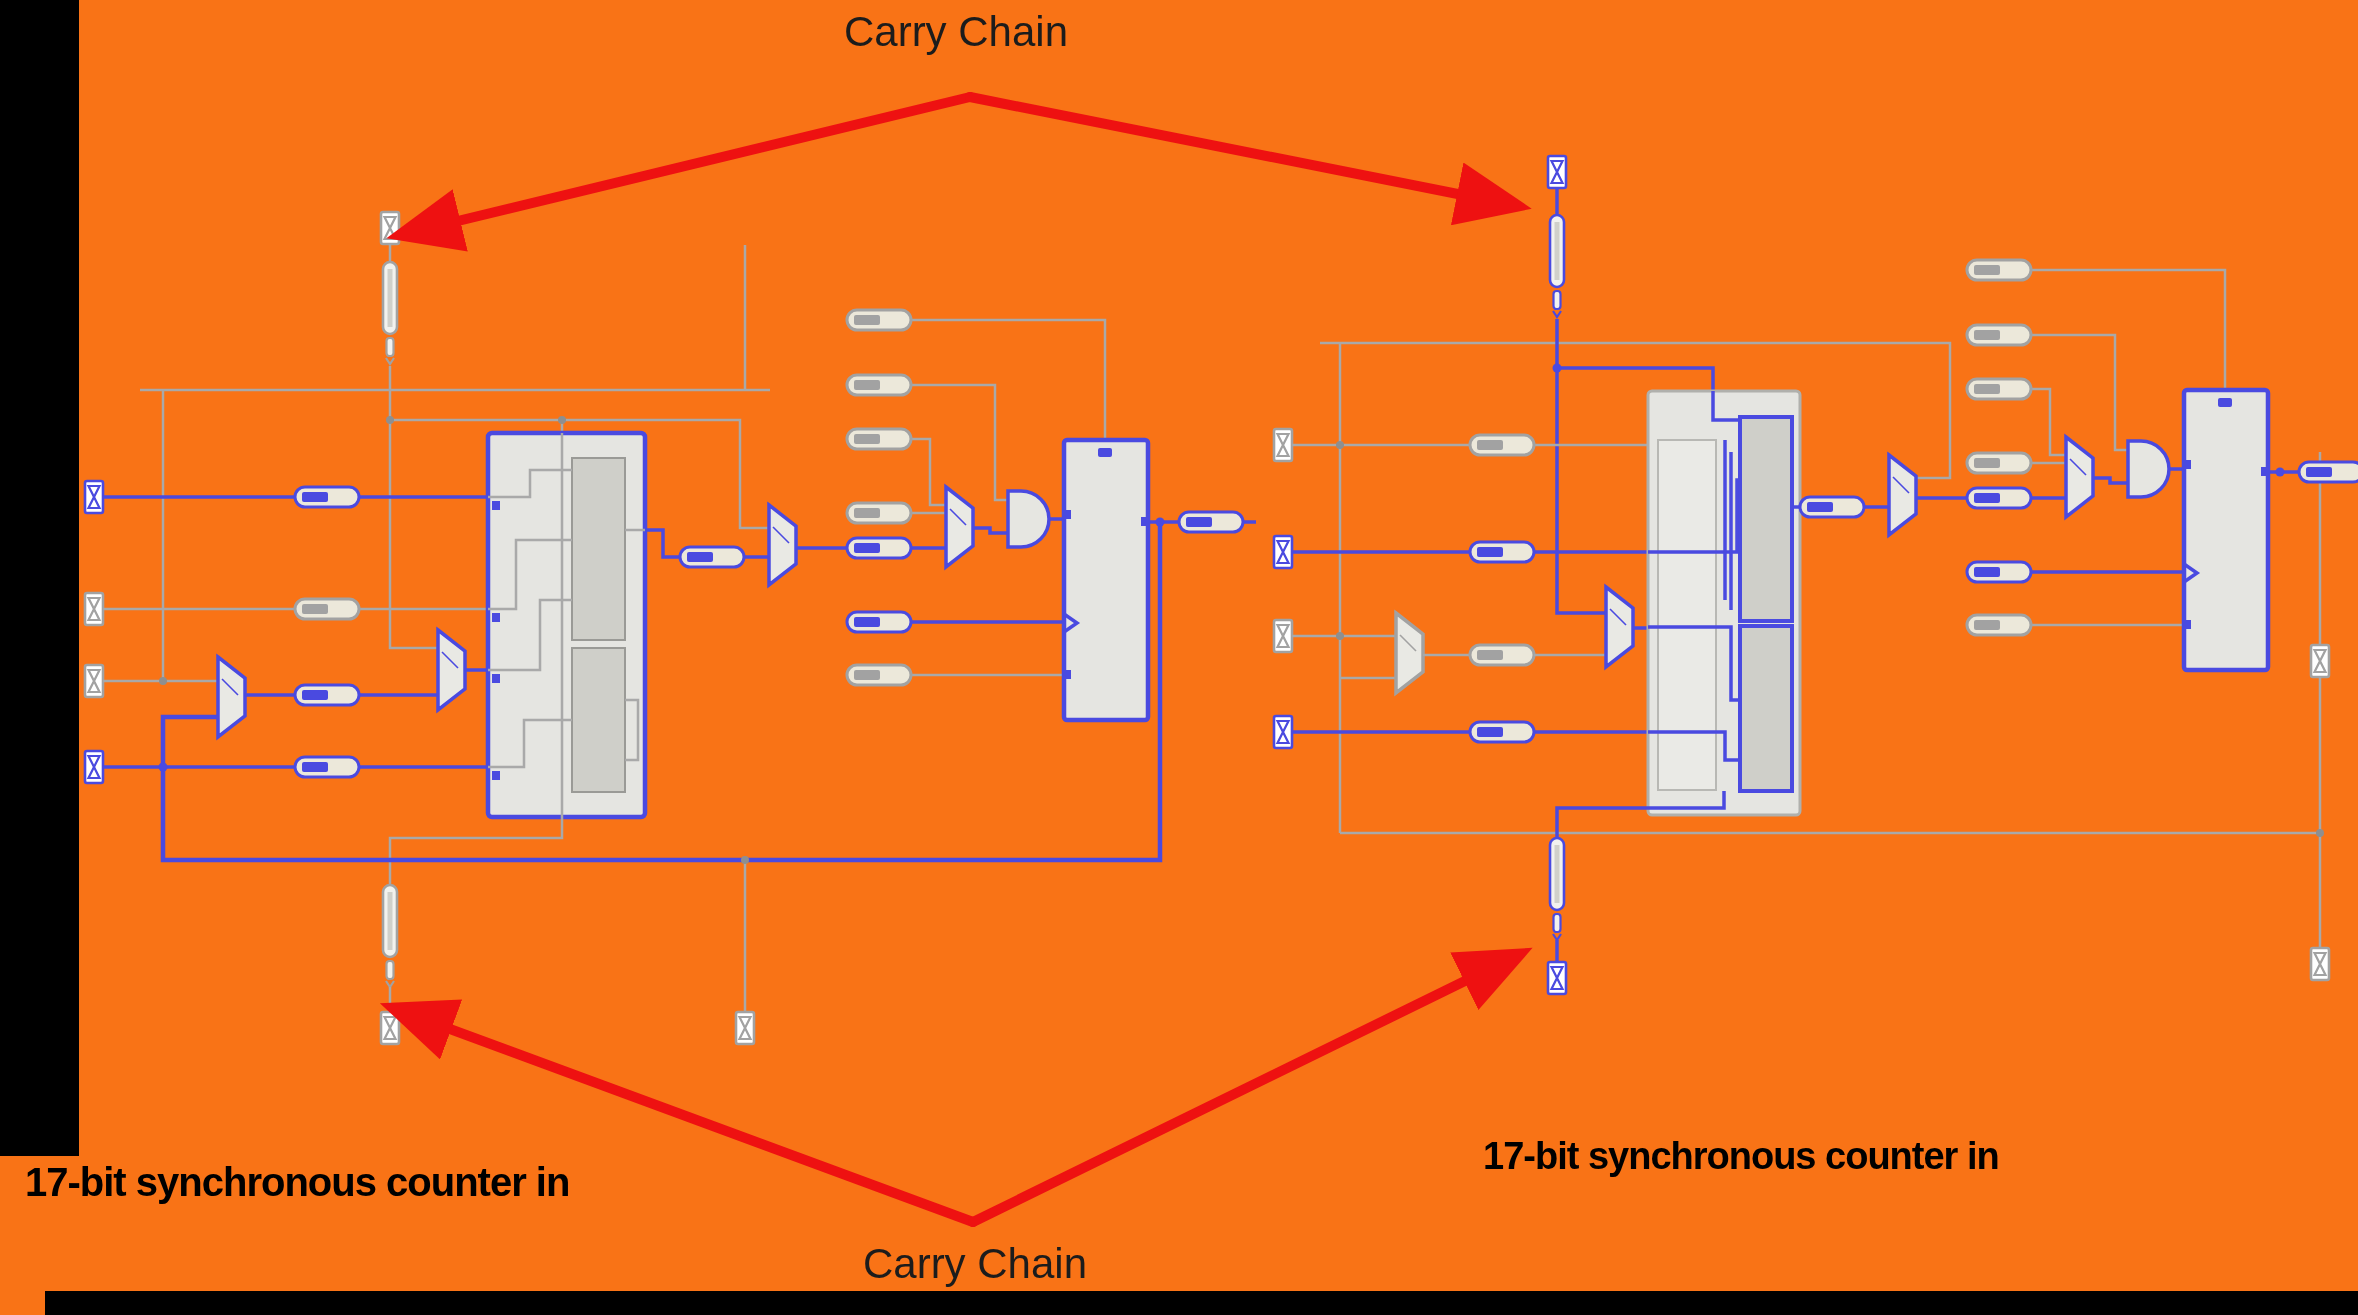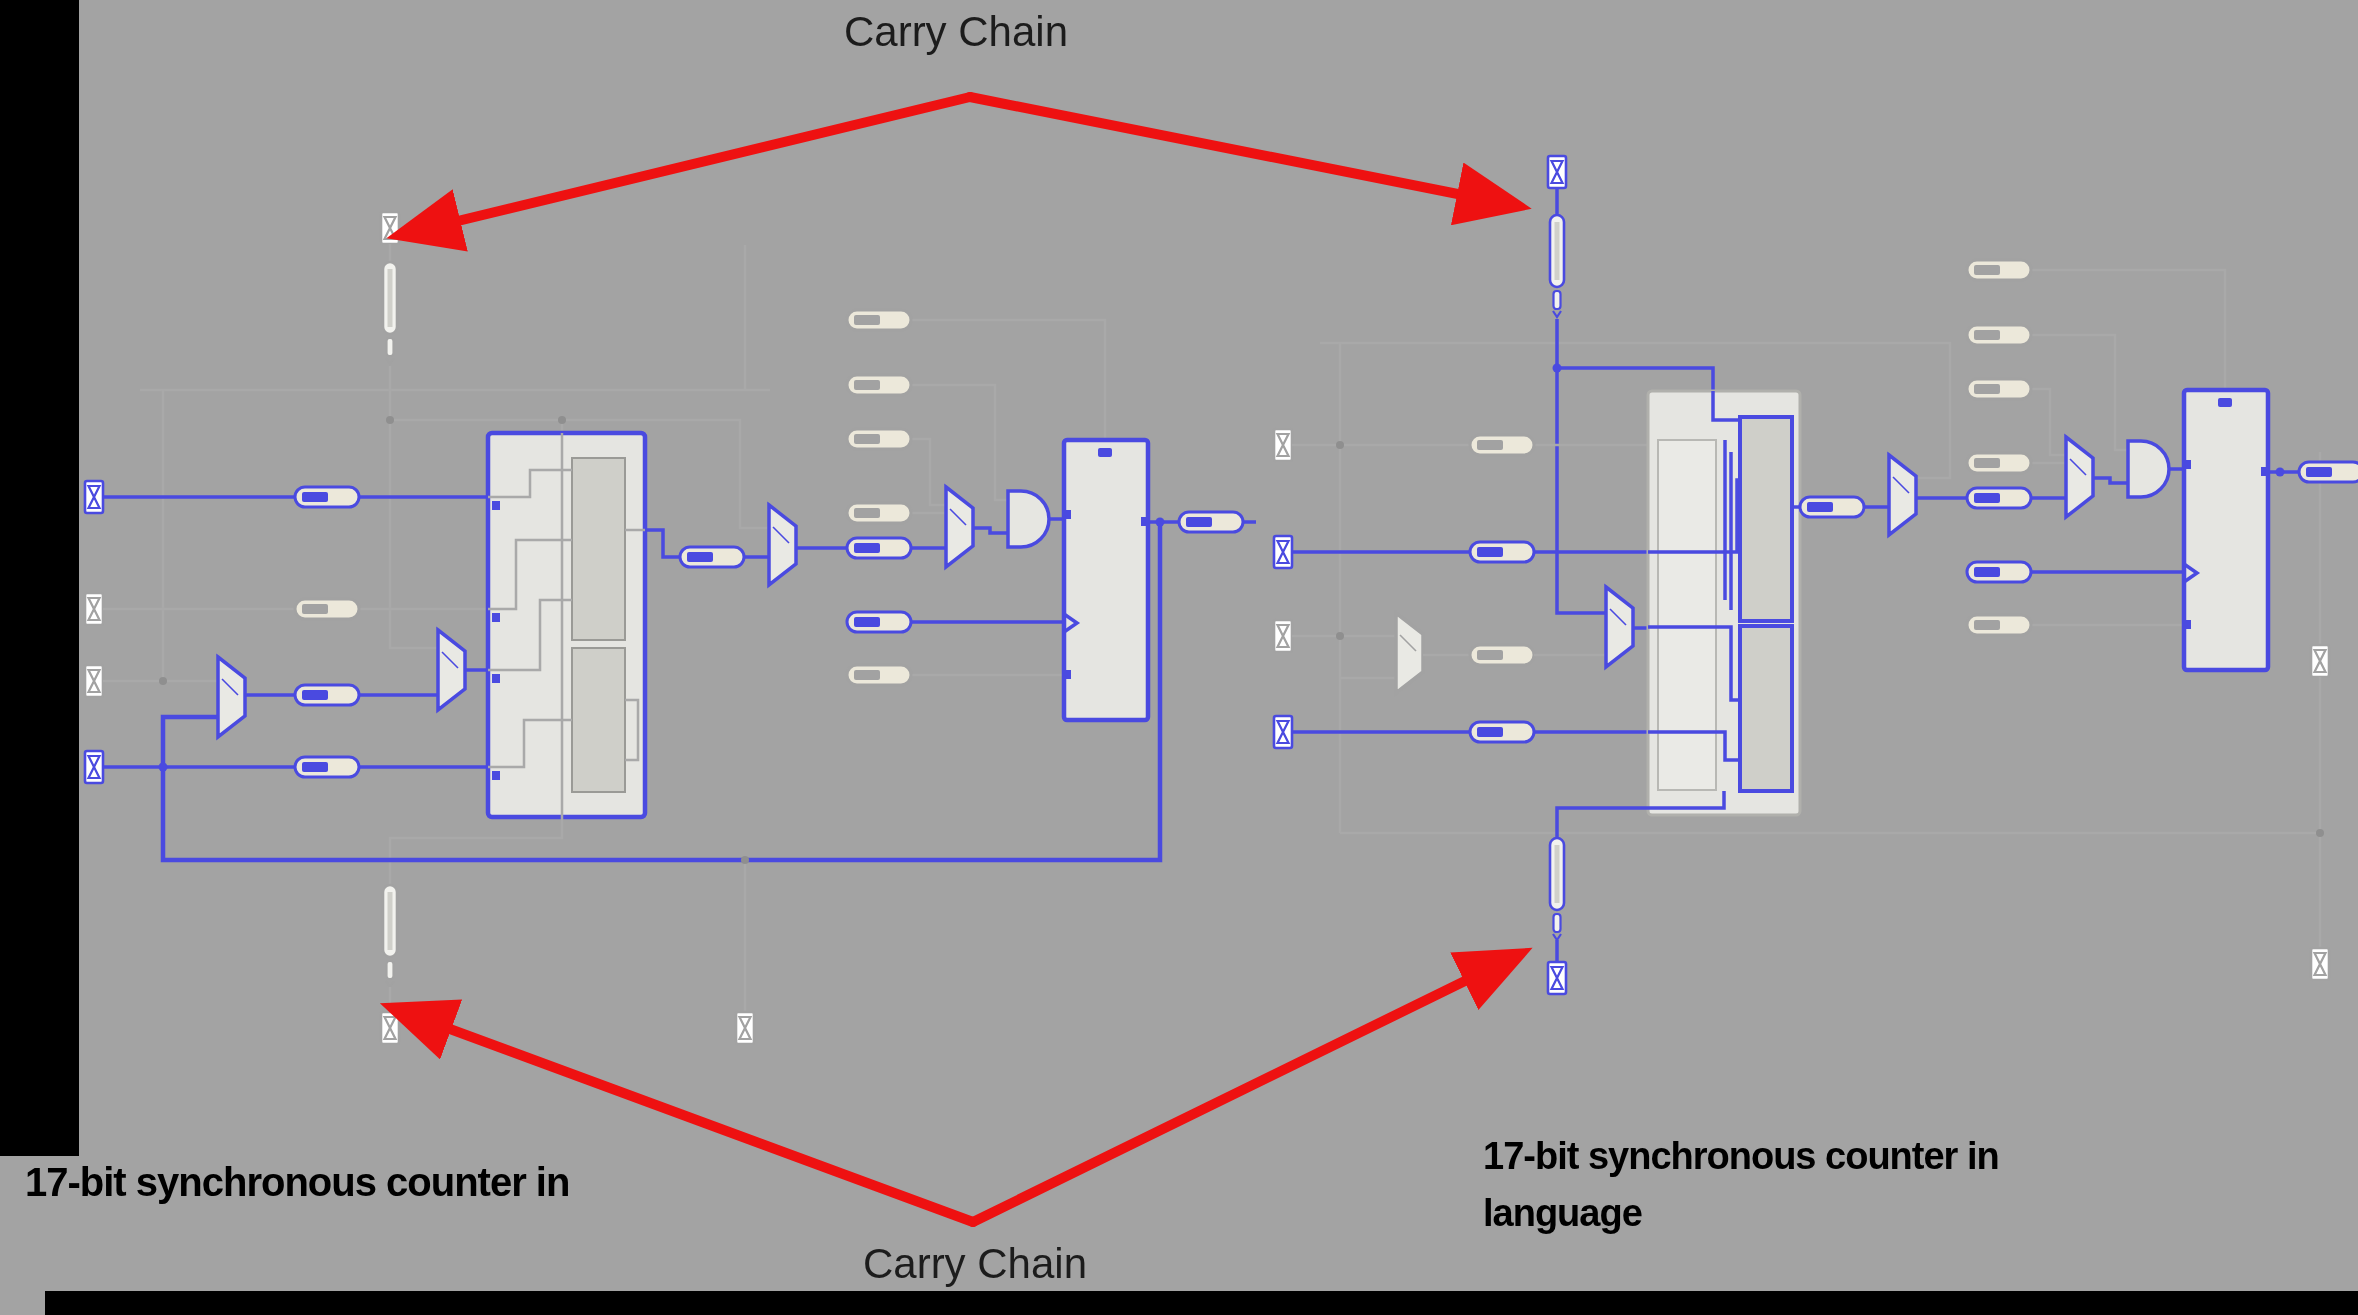--- a/index.html
+++ b/index.html
@@ -1,21 +1,21 @@
 <!DOCTYPE html>
 <html style="--highlight-red: #ee1111; --net-blue: #4a4ae0; --wire-gray: #a9a9a9; --block-fill: #e5e5e1; --inner-fill: #cfcfc9; --capsule-fill: #ece8da; --bar-black: #000000; --text-color: #1c1c1c;"><head>
 <meta charset="utf-8">
 <style>
   :root{
     --highlight-red:#ee1111; --net-blue:#4a4ae0; --wire-gray:#a9a9a9;
     --block-fill:#e5e5e1; --inner-fill:#cfcfc9; --capsule-fill:#ece8da;
     --bar-black:#000000; --text-color:#1c1c1c;
   }
   html,body{margin:0;padding:0;background:#fff;}
-  #stage{position:relative;width:2358px;height:1315px;background:#a3a3a3;overflow:hidden;
+  #stage{position:relative;width:2358px;height:1315px;background:#f97316;overflow:hidden;
          font-family:"Liberation Sans",sans-serif;}
   .bar{position:absolute;background:var(--bar-black);}
   #left-bar{left:0;top:0;width:79px;height:1156px;}
   #bottom-bar{left:45px;top:1291px;right:0;height:24px;}
   svg{position:absolute;left:0;top:0;}
   .lbl{position:absolute;color:var(--text-color);font-weight:400;font-size:42px;
        text-align:center;white-space:nowrap;}
   .cap{position:absolute;color:#000;font-weight:700;line-height:1.5;letter-spacing:-1px;
        white-space:nowrap;}
   #cap-left{font-size:40px;}
@@ -246,15 +246,14 @@
   </svg>
 
   <div class="lbl" style="left:756px;top:8px;width:400px;">Carry Chain</div>
   <div class="lbl" style="left:775px;top:1240px;width:400px;">Carry Chain</div>
 
   <div id="cap-left" class="cap" style="left:25px;top:1152px;">
     <div>17-bit synchronous counter in</div>
   </div>
   <div id="cap-right" class="cap" style="left:1483px;top:1128px;">
     <div>17-bit synchronous counter in</div>
-    <div>language</div>
   </div>
 </div>
 
 </body></html>

